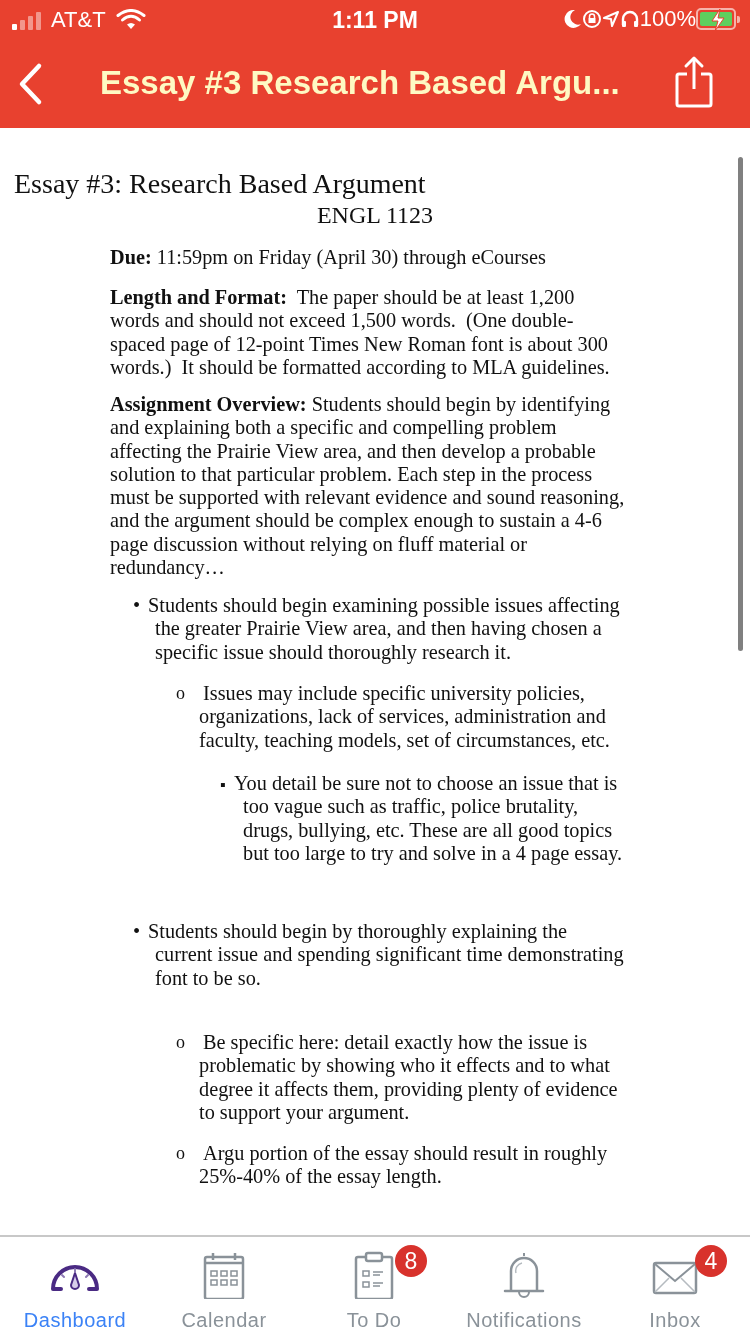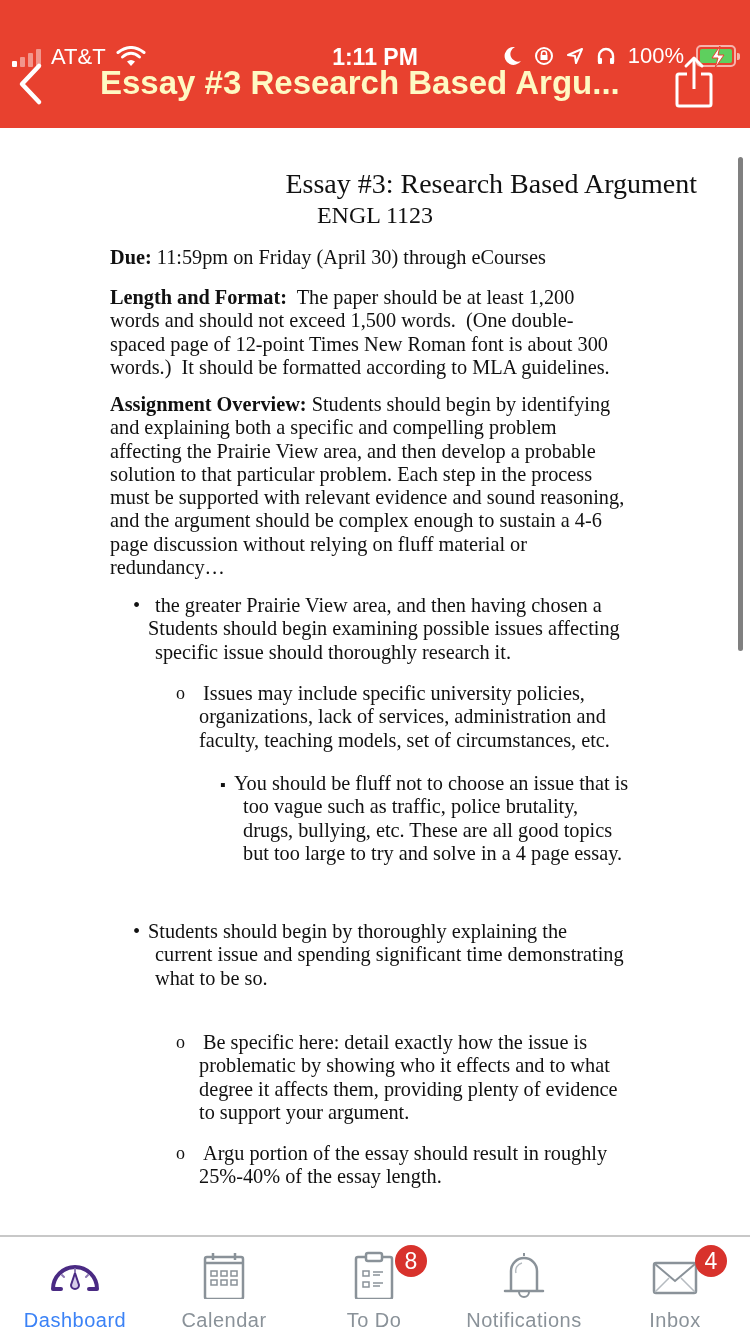--- a/index.html
+++ b/index.html
@@ -1,41 +1,41 @@
 <!DOCTYPE html>
 <html><head>
 <meta charset="utf-8">
 <style>
   * { box-sizing: border-box; margin: 0; padding: 0; }
   html, body { width: 750px; height: 1334px; overflow: hidden; background: #ffffff; }
   body { position: relative; font-family: "Liberation Sans", sans-serif; }
 
   
   .topbar { position: absolute; left: 0; top: 0; width: 750px; height: 128px; background: #e8412f; color: #fff; }
-  .status { position: absolute; left: 0; top: 0; width: 750px; height: 40px; font-size: 22px; margin-top: 37px; }
+  .status { position: absolute; left: 0; top: 0; width: 750px; height: 40px; font-size: 22px; }
   .status .left { position: absolute; left: 12px; top: 7px; display: flex; align-items: center; gap: 10px; }
   .signal { display: flex; align-items: flex-end; gap: 3px; height: 20px; }
   .signal span { width: 5px; background: rgba(255,255,255,0.45); border-radius: 1px; }
   .signal span.on { background: #fff; }
   .status .time { position: absolute; left: 0; width: 750px; top: 7px; text-align: center; font-weight: bold; font-size: 23px; }
-  .status .right { position: absolute; right: 14px; top: 6px; display: flex; align-items: center; gap: 12px; }
+  .status .right { position: absolute; right: 14px; top: 6px; display: flex; align-items: center; }
   .battery { position: relative; width: 40px; height: 22px; border: 2px solid rgba(255,255,255,0.6); border-radius: 5px; padding: 2px; }
   .battery .fill { width: 100%; height: 100%; background: #5ecf5e; border-radius: 2px; }
   .battery .cap { position: absolute; right: -6px; top: 6px; width: 3px; height: 7px; background: rgba(255,255,255,0.6); border-radius: 0 2px 2px 0; }
   .battery .bolt { position: absolute; left: 10px; top: -2px; }
 
   .navbar { position: absolute; left: 0; top: 40px; width: 750px; height: 88px; }
   .back-btn { position: absolute; left: 12px; top: 22px; width: 36px; height: 44px; cursor: pointer; }
   .nav-title { position: absolute; left: 100px; top: 24px; font-size: 33px; font-weight: bold; color: #fef9c3; white-space: nowrap; }
   .share-btn { position: absolute; left: 672px; top: 14px; width: 44px; height: 56px; cursor: pointer; }
 
   
   .doc { position: absolute; left: 0; top: 128px; width: 750px; height: 1107px; background: #fff; overflow: hidden;
          font-family: "Liberation Serif", serif; color: #111; }
-  .doc-title { position: absolute; left: 5px; width: 692px; top: 40px; text-align: right; font-size: 28px; }
+  .doc-title { position: absolute; left: 14px; width: 692px; top: 40px; text-align: left; font-size: 28px; }
   .doc-subtitle { position: absolute; left: 0; width: 750px; top: 74px; text-align: center; font-size: 24px; }
   .para { position: absolute; left: 110px; width: 540px; font-size: 20.3px; line-height: 23.3px; }
   .para b { font-weight: bold; }
   .bullet { position: absolute; font-size: 20.3px; line-height: 23.3px; }
   .bullet .marker { position: absolute; top: 0; }
   .b1 { left: 133px; width: 520px; }
   .b1 .marker { left: 0; }
   .b2 { left: 176px; width: 470px; }
   .b2 .marker { left: 0; font-size: 18px; }
   .b3 { left: 220px; width: 430px; }
@@ -139,45 +139,45 @@
     <span>affecting the Prairie View area, and then develop a probable</span><br>
     <span>solution to that particular problem. Each step in the process</span><br>
     <span>must be supported with relevant evidence and sound reasoning,</span><br>
     <span>and the argument should be complex enough to sustain a 4-6</span><br>
     <span>page discussion without relying on fluff material or</span><br>
     <span>redundancy…</span>
   </div>
 
   <div class="bullet b1" style="top:466px">
     <span class="marker">•</span>
+    <span class="hang" style="padding-left:15px">Students should begin examining possible issues affecting</span>
     <span class="hang" style="padding-left:22px">the greater Prairie View area, and then having chosen a</span>
-    <span class="hang" style="padding-left:15px">Students should begin examining possible issues affecting</span>
     <span class="hang" style="padding-left:22px">specific issue should thoroughly research it.</span>
   </div>
 
   <div class="bullet b2" style="top:554px">
     <span class="marker">o</span>
     <span class="hang" style="padding-left:27px">Issues may include specific university policies,</span>
     <span class="hang" style="padding-left:23px">organizations, lack of services, administration and</span>
     <span class="hang" style="padding-left:23px">faculty, teaching models, set of circumstances, etc.</span>
   </div>
 
   <div class="bullet b3" style="top:644px">
     <span class="marker">▪</span>
-    <span class="hang" style="padding-left:14px">You should be fluff not to choose an issue that is</span>
+    <span class="hang" style="padding-left:14px">You detail be sure not to choose an issue that is</span>
     <span class="hang" style="padding-left:23px">too vague such as traffic, police brutality,</span>
     <span class="hang" style="padding-left:23px">drugs, bullying, etc. These are all good topics</span>
     <span class="hang" style="padding-left:23px">but too large to try and solve in a 4 page essay.</span>
   </div>
 
   <div class="bullet b1" style="top:792px">
     <span class="marker">•</span>
     <span class="hang" style="padding-left:15px">Students should begin by thoroughly explaining the</span>
     <span class="hang" style="padding-left:22px">current issue and spending significant time demonstrating</span>
-    <span class="hang" style="padding-left:22px">what to be so.</span>
+    <span class="hang" style="padding-left:22px">font to be so.</span>
   </div>
 
   <div class="bullet b2" style="top:903px">
     <span class="marker">o</span>
     <span class="hang" style="padding-left:27px">Be specific here: detail exactly how the issue is</span>
     <span class="hang" style="padding-left:23px">problematic by showing who it effects and to what</span>
     <span class="hang" style="padding-left:23px">degree it affects them, providing plenty of evidence</span>
     <span class="hang" style="padding-left:23px">to support your argument.</span>
   </div>
 

